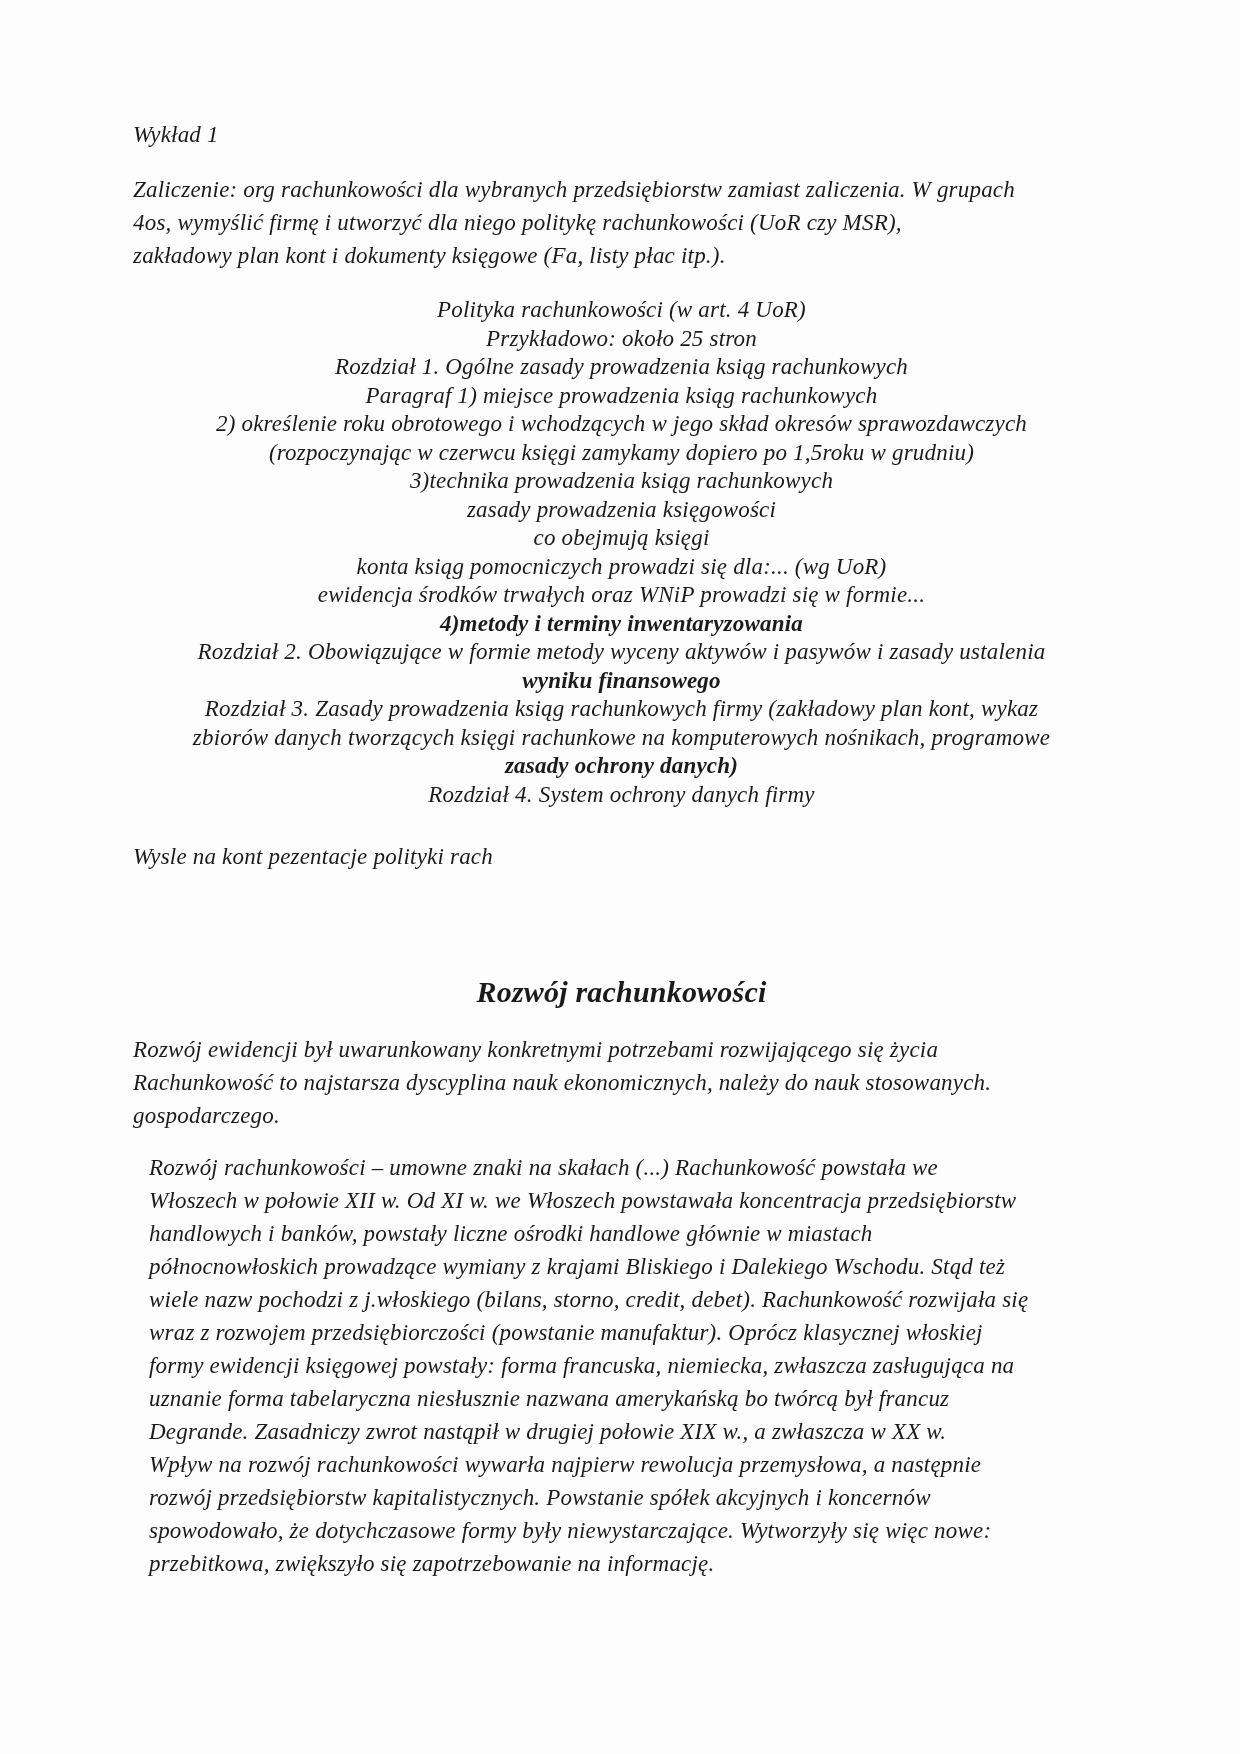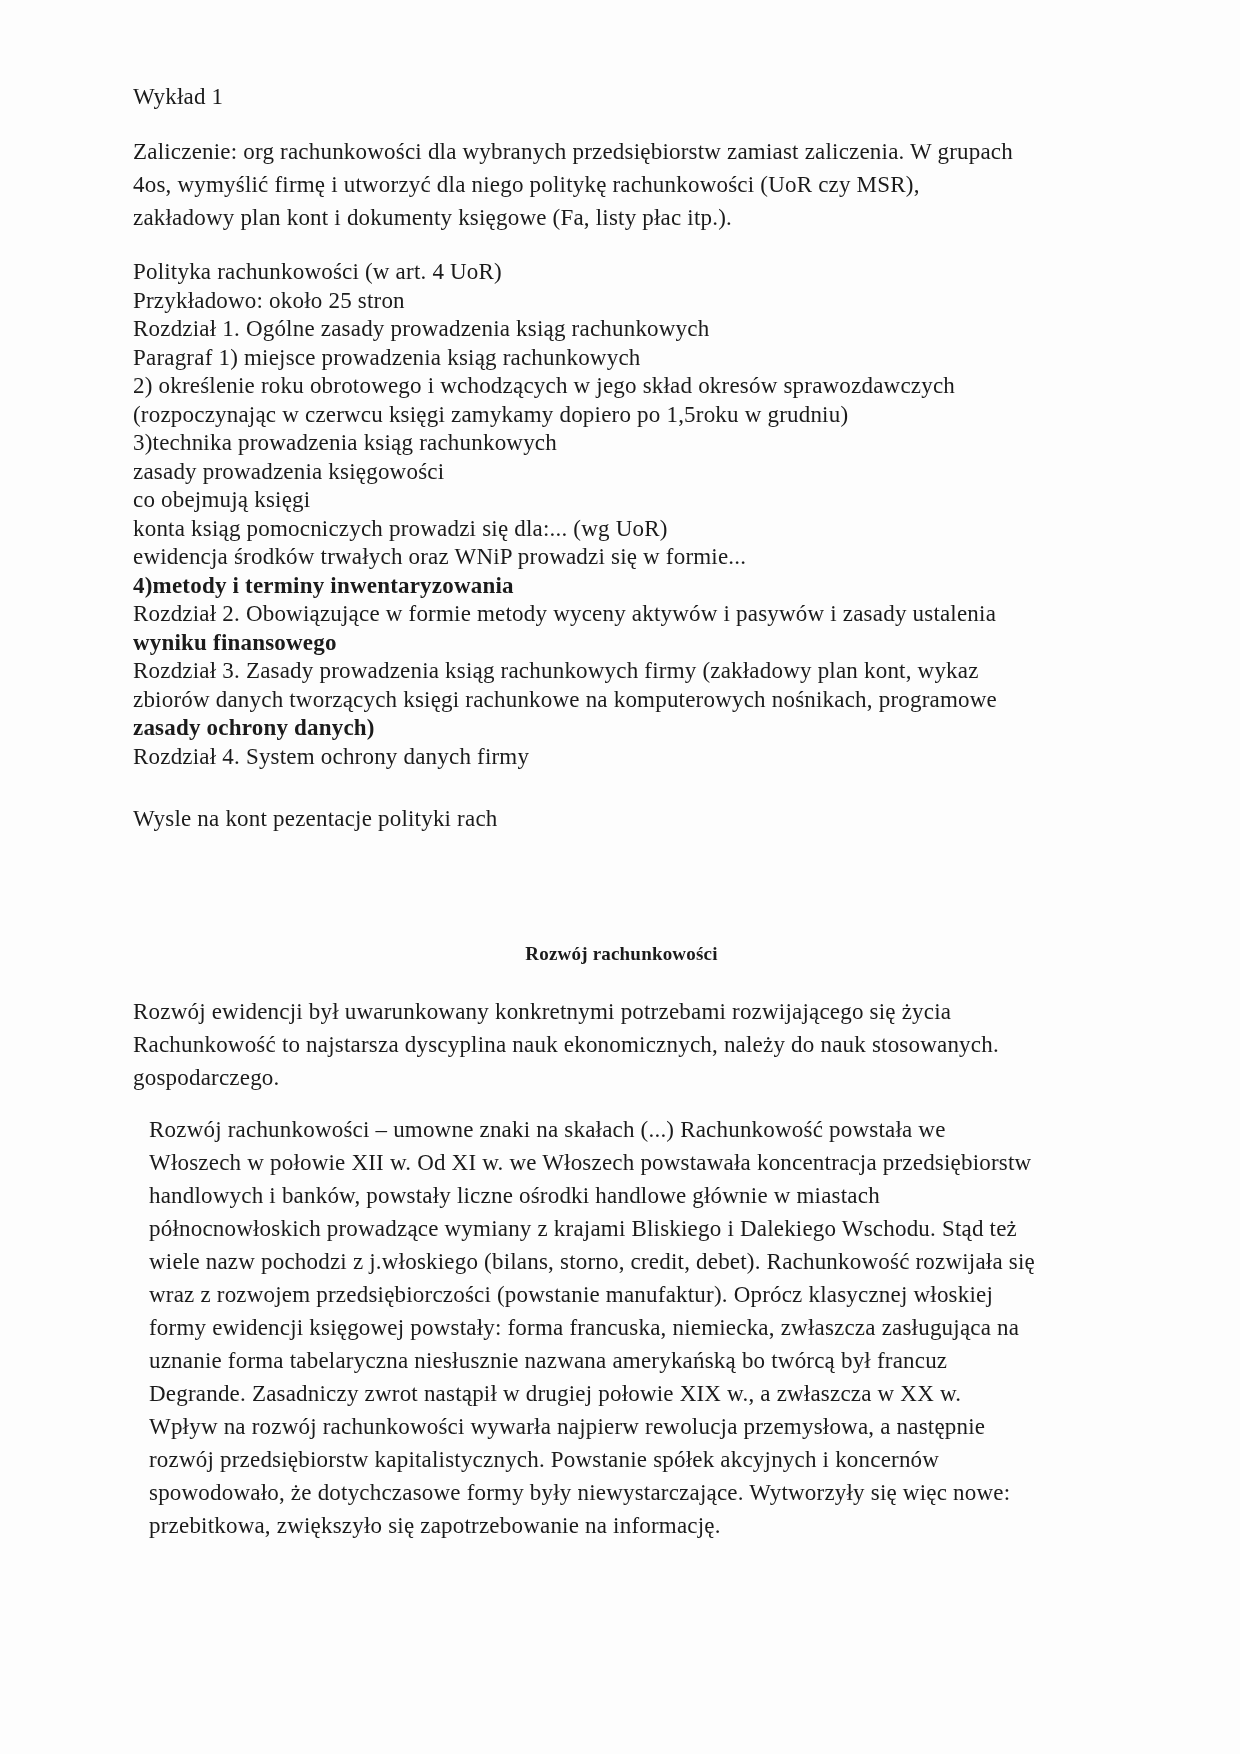--- a/index.html
+++ b/index.html
@@ -14,47 +14,48 @@
     color: #1b1b1b;
     font-family: "Liberation Serif", "DejaVu Serif", serif;
     font-size: 23px;
     letter-spacing: 0.2px;
     overflow: hidden;
   }
   .doc {
     box-sizing: border-box;
     width: 1240px;
     height: 1416px;
-    padding: 80px 130px 0 133px;
+    padding: 118px 130px 0 133px;
+    font-style: italic;
   }
   .line {
     white-space: nowrap;
   }
   .bold-line {
     font-weight: 700;
   }
   .lecture-title {
     line-height: 33px;
     margin: 0 0 22px 0;
   }
   .para .line {
     line-height: 33px;
   }
   .outline .line {
     line-height: 28.5px;
   }
   .assignment-paragraph { margin: 0 0 24px 0; }
-  .policy-outline      { margin: 0 0 31px 0; }
+  .policy-outline      { margin: 0 0 31px 0; text-align: center; }
   .email-note {
     line-height: 33px;
     margin: 0 0 102px 0;
     white-space: nowrap;
   }
   .section-heading {
-    font-size: 19px;
+    font-size: 30px;
     font-weight: 700;
     text-align: center;
     line-height: 33px;
     margin: 0 0 25px 0;
   }
   .development-intro   { margin: 0 0 19px 0; }
   .development-history { margin: 16px; }
 </style>
 </head>
 <body>

